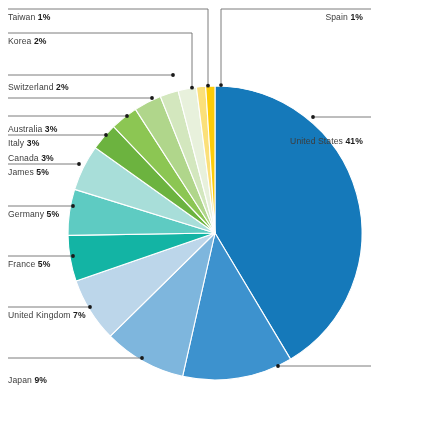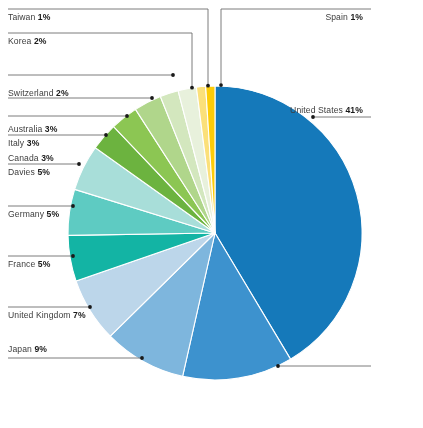--- a/index.html
+++ b/index.html
@@ -110,70 +110,70 @@
   <div class="lbl" style="left:8px; top:12px;">
     <span>Taiwan</span>
     <b>1%</b>
   </div>
 
   <div class="lbl" style="left:8px; top:36px;">
     <span>Korea</span>
     <b>2%</b>
   </div>
 
-  <div class="lbl" style="left:8px; top:88px;text-align:center;">
+  <div class="lbl" style="left:8px; top:82px;text-align:center;">
     <span>Switzerland</span>
     <b>2%</b>
   </div>
 
   <div class="lbl" style="left:8px; top:101px;margin-top:23px;">
     <span>Australia</span>
     <b>3%</b>
   </div>
 
   <div class="lbl" style="left:8px; top:119px;margin-top:34px;">
     <span>Canada</span>
     <b>3%</b>
   </div>
 
   <div class="lbl" style="left:8px; top:138px;">
     <span>Italy</span>
     <b>3%</b>
   </div>
 
   <div class="lbl" style="left:8px; top:167px;">
-    <span>Davies</span>
+    <span>James</span>
     <b>5%</b>
   </div>
 
   <div class="lbl" style="left:8px; top:209px;">
     <span>Germany</span>
     <b>5%</b>
   </div>
 
   <div class="lbl" style="left:8px; top:259px;">
     <span>France</span>
     <b>5%</b>
   </div>
 
   <div class="lbl" style="left:8px; top:310px;">
     <span>United Kingdom</span>
     <b>7%</b>
   </div>
 
-  <div class="lbl" style="left:8px; top:344px;">
+  <div class="lbl" style="left:8px; top:375px;">
     <span>Japan</span>
     <b>9%</b>
   </div>
 
   <div class="lbl right" style="right:8px; top:12px;">
     <span>Spain</span>
     <b>1%</b>
   </div>
 
-  <div class="lbl right" style="right:8px; top:105px;">
+  <div class="lbl right" style="right:8px; top:136px;">
     <span>United States</span>
     <b>41%</b>
   </div>
 
 
 
 </div>
 
 </body></html>

